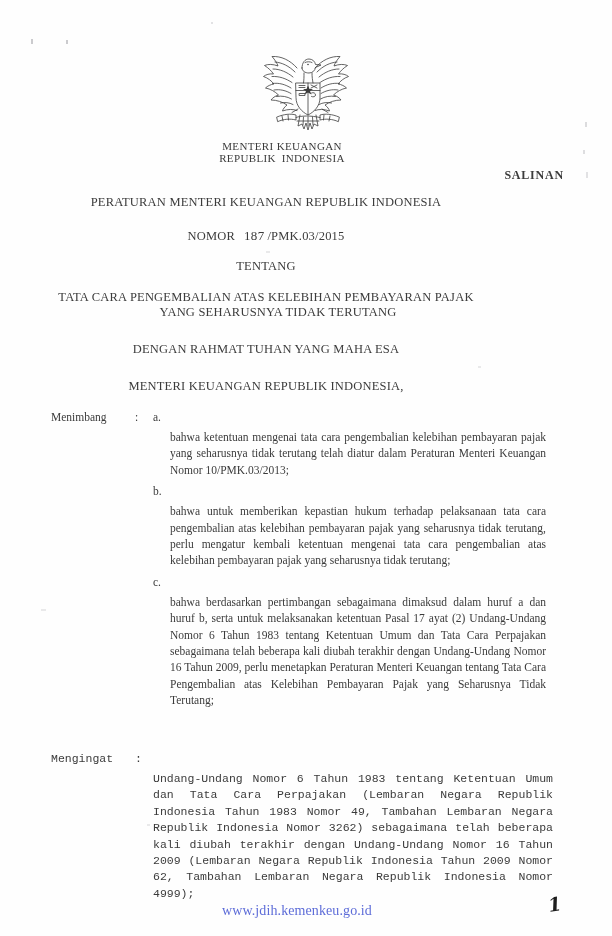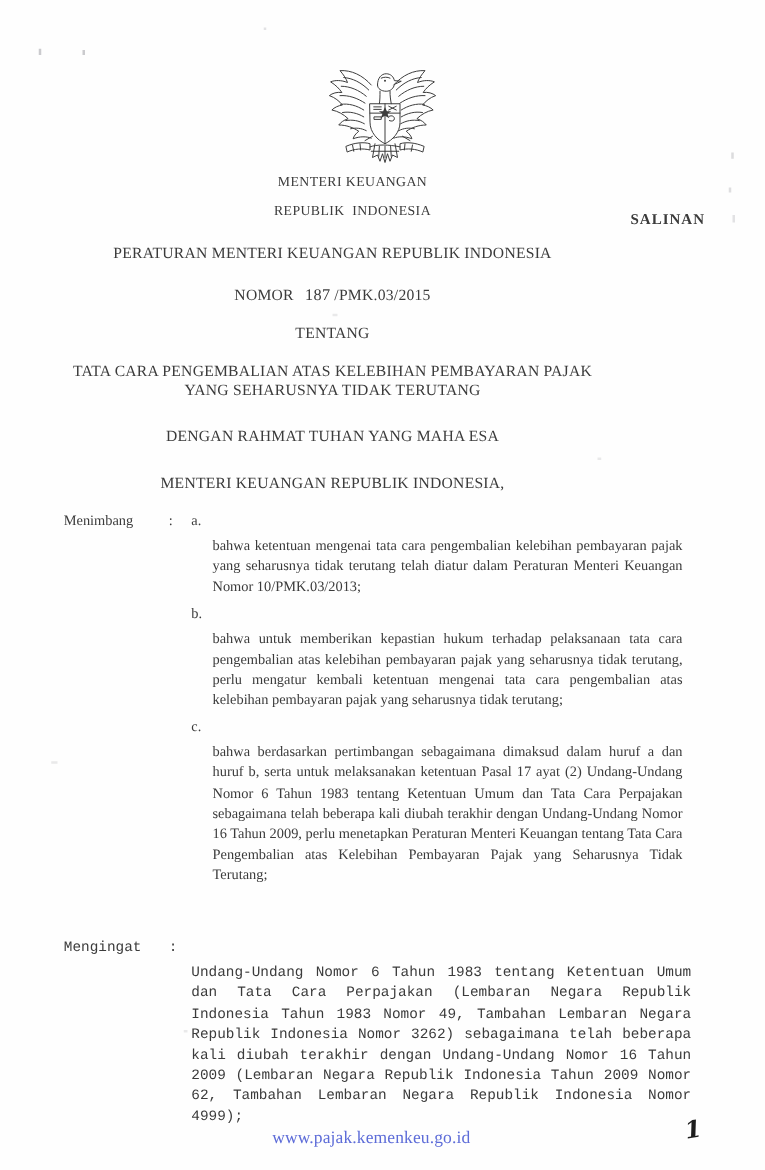--- a/index.html
+++ b/index.html
@@ -37,42 +37,42 @@
 
   
   .hdr {
     position: absolute;
     left: 0;
     width: 564px;
     text-align: center;
     letter-spacing: 0.35px;
   }
   .hdr-min   { top: 140px; font-size: 11px; }
-  .hdr-rep   { top: 152px; font-size: 11px; margin-top: 11px; }
+  .hdr-rep   { top: 152px; font-size: 11px; }
   .hdr-rep .gap { display: inline-block; width: 6px; }
   .hdr-sal   { top: 168px; font-size: 12px; font-weight: bold; letter-spacing: 0.8px; text-align: right; }
 
   .title-line {
     position: absolute;
     left: 0;
     width: 532px;
     text-align: center;
     font-size: 12.5px;
     letter-spacing: 0.2px;
   }
   .t-permen { top: 195px; }
   .t-nomor  { top: 228px; }
   .t-nomor .num {
     font-size: 13px;
     letter-spacing: 0.3px;
     margin: 0 3px 0 9px;
   }
   .t-tentang { top: 259px; }
   .t-sub1 { top: 290px; }
-  .t-sub2 { top: 305px; }
+  .t-sub2 { top: 305px; margin-left: 12px; }
   .t-rahmat { top: 342px; }
   .t-menteri { top: 379px; }
 
   
   .clause {
     position: absolute;
     display: flex;
     font-size: 11.5px;
     line-height: 16.4px;
   }
@@ -254,16 +254,16 @@
   <div class="clause c-mengingat">
     <div class="label">Mengingat</div>
     <div class="colon">:</div>
     <div class="body">
       <div class="item no-marker">
         <div class="text">Undang-Undang Nomor 6 Tahun 1983 tentang Ketentuan Umum dan Tata Cara Perpajakan (Lembaran Negara Republik Indonesia Tahun 1983 Nomor 49, Tambahan Lembaran Negara Republik Indonesia Nomor 3262) sebagaimana telah beberapa kali diubah terakhir dengan Undang-Undang Nomor 16 Tahun 2009 (Lembaran Negara Republik Indonesia Tahun 2009 Nomor 62, Tambahan Lembaran Negara Republik Indonesia Nomor 4999);</div>
       </div>
     </div>
   </div>
 
-  <div class="footer-url">www.pajak.kemenkeu.go.id</div>
+  <div class="footer-url">www.jdih.kemenkeu.go.id</div>
   <div class="page-number">1</div>
 
 </div>
 
 </body></html>

